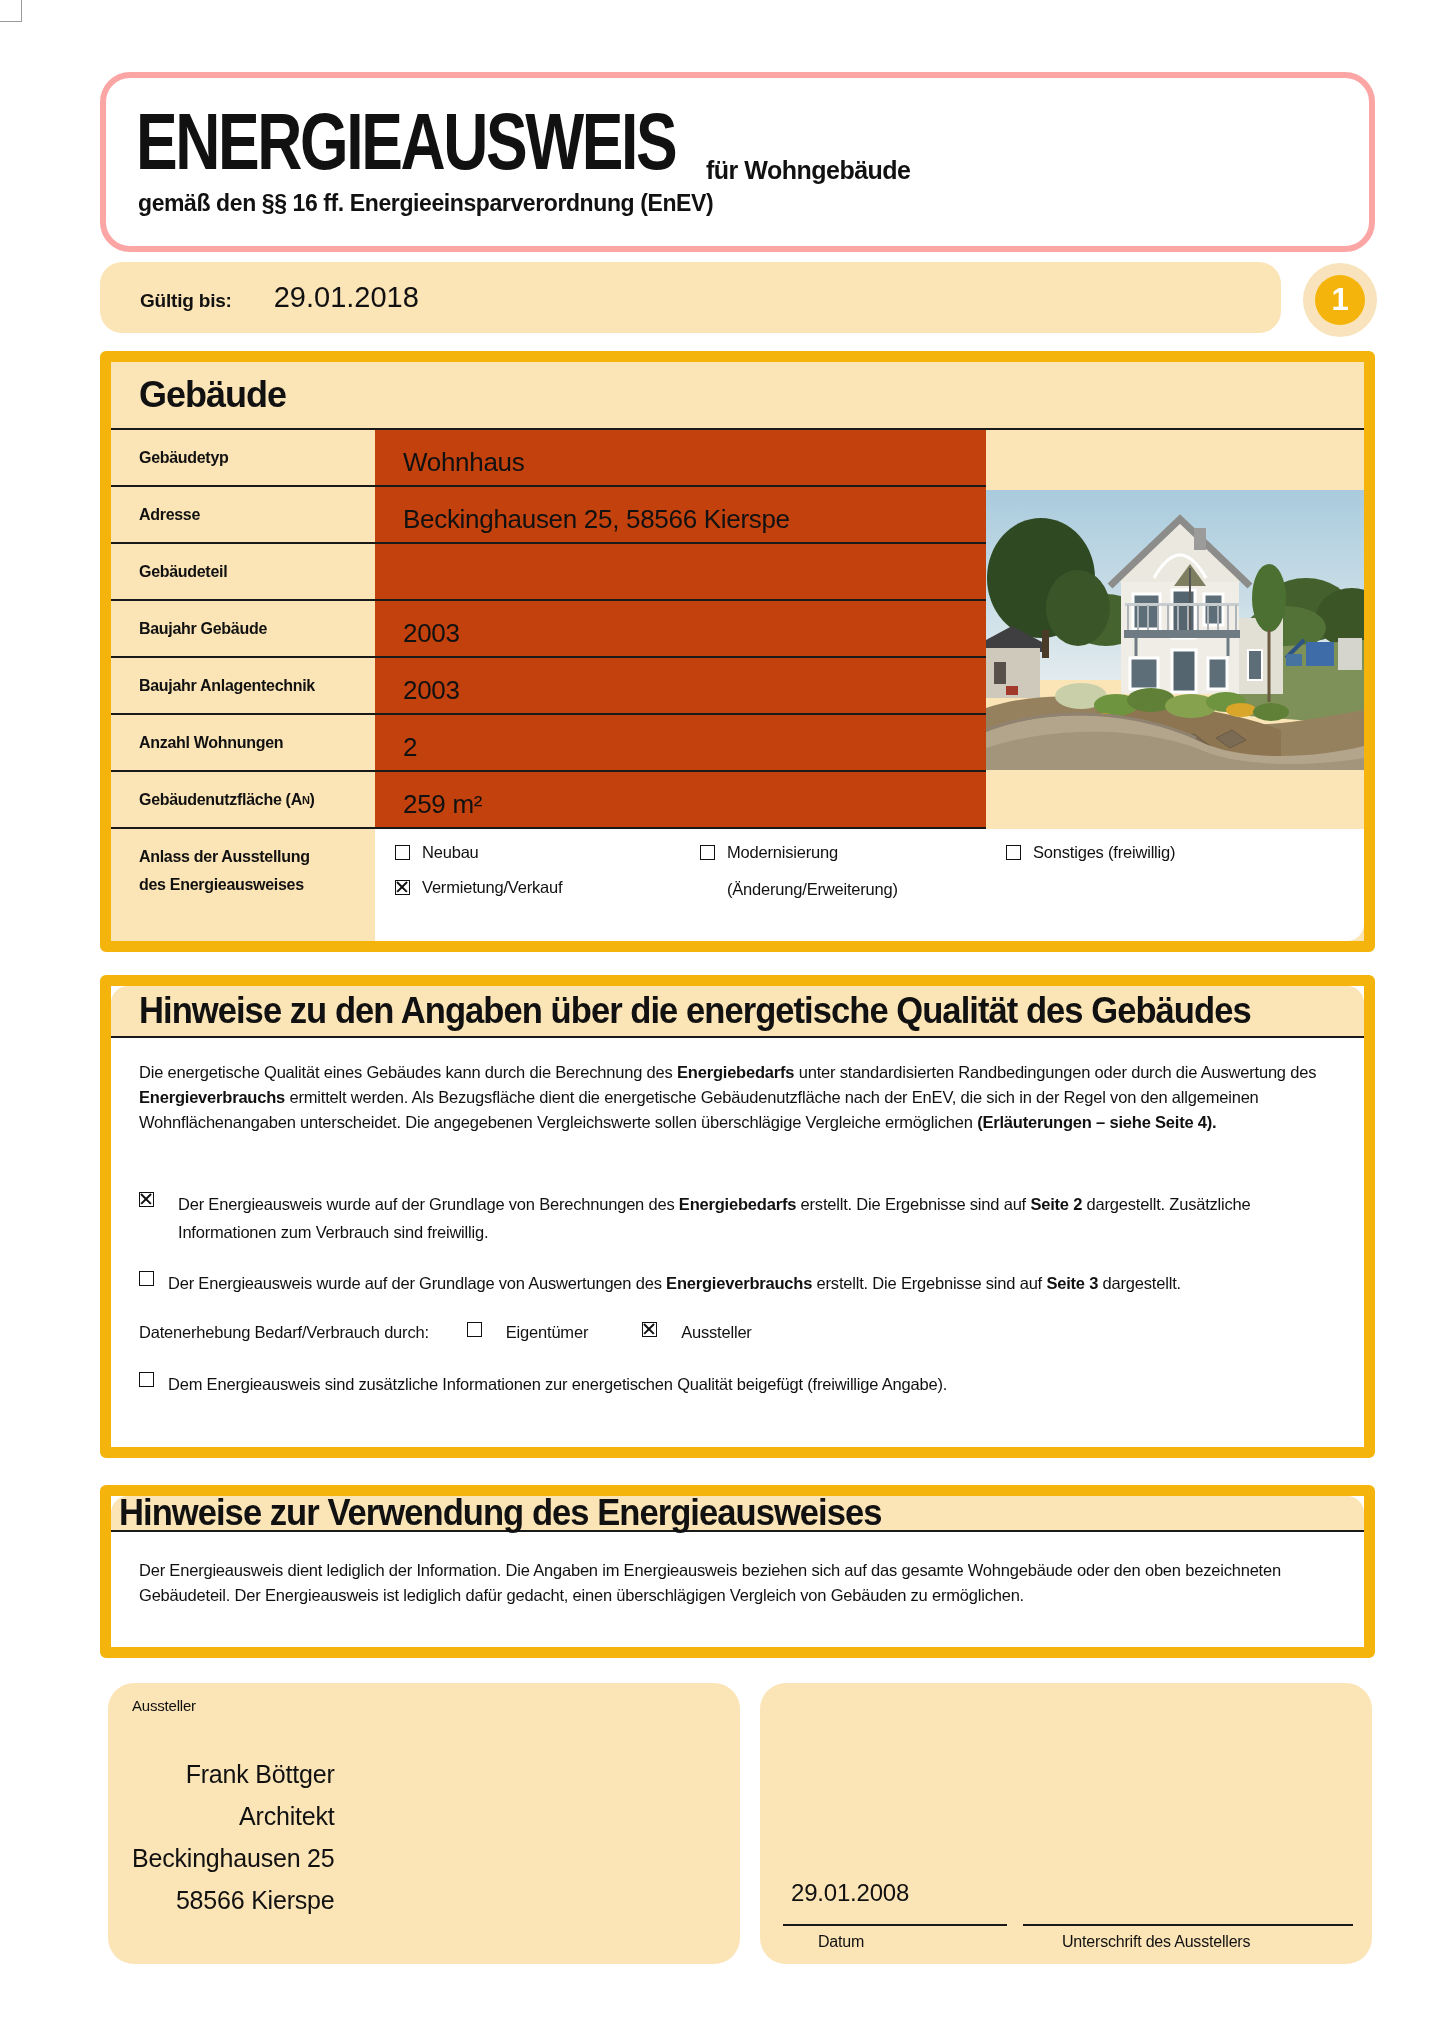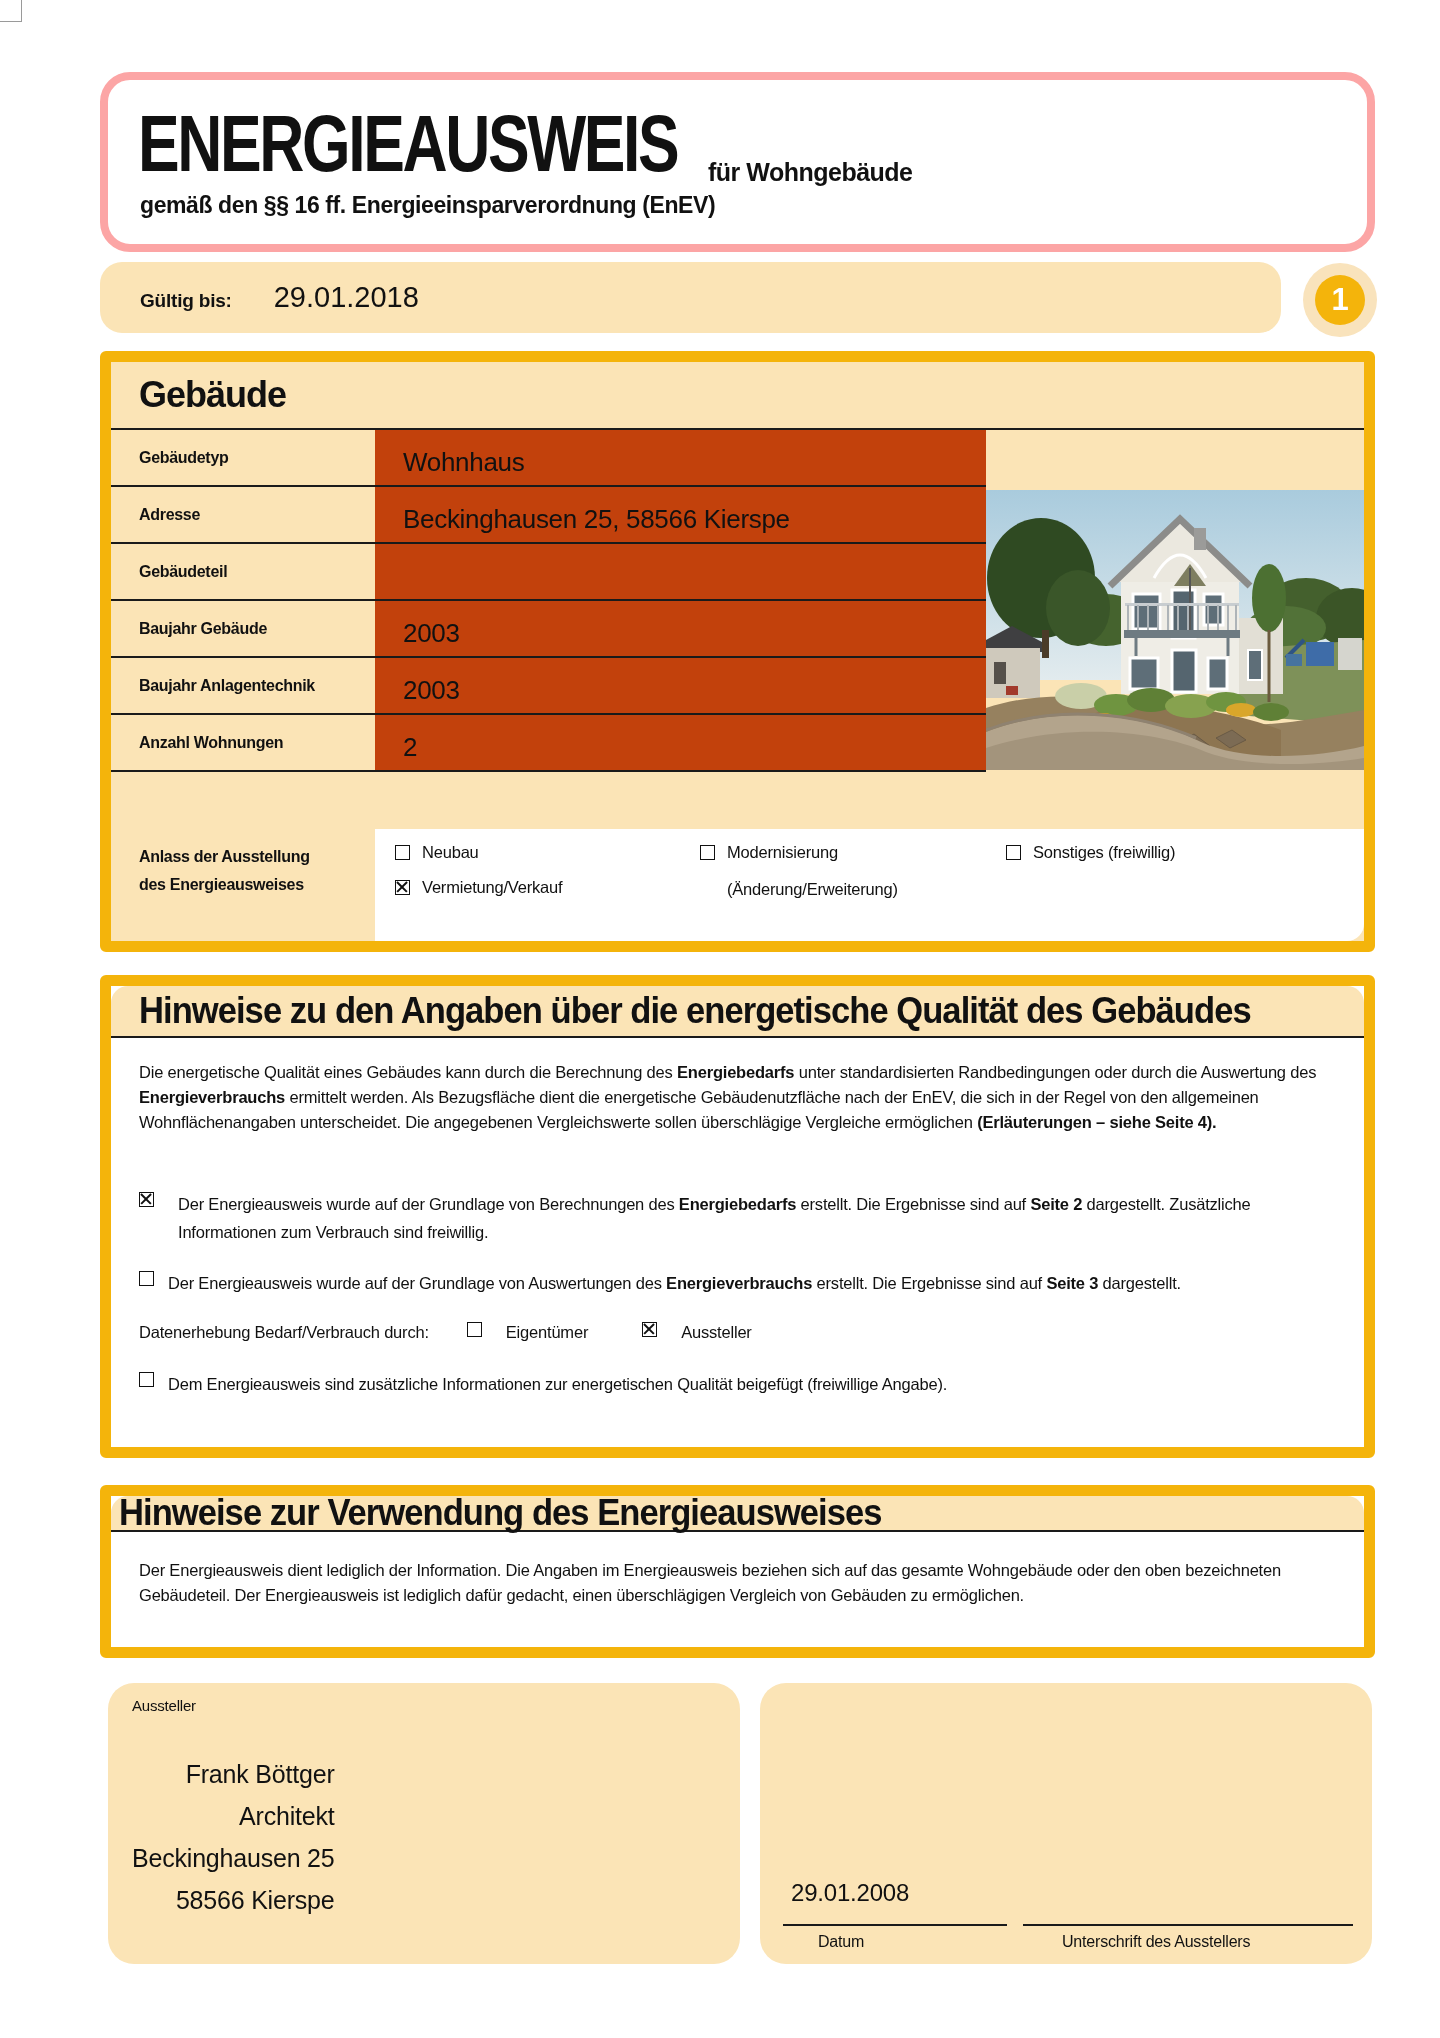--- a/index.html
+++ b/index.html
@@ -10,21 +10,21 @@
   }
   .abs{position:absolute;}
   b{font-weight:bold;}
 
   
   .corner-mark{left:0;top:0;width:21px;height:21px;
     border-right:1px solid #9a9a9a;border-bottom:1px solid #9a9a9a;}
 
   
   .hdr-box{left:100px;top:72px;width:1275px;height:180px;box-sizing:border-box;
-    border:8px solid #fca5a5;border-radius:30px;background:#fff;}
+    border:6px solid #fca5a5;border-radius:30px;background:#fff;}
   .hdr-title{position:absolute;left:30px;top:24px;font-size:80px;font-weight:bold;
     letter-spacing:-3px;white-space:nowrap;transform:scaleX(0.78);transform-origin:left top;line-height:1;}
   .hdr-title-suffix{position:absolute;left:600px;top:78px;font-size:25px;font-weight:bold;letter-spacing:-0.5px;}
   .hdr-subtitle{position:absolute;left:32px;top:112px;font-size:23px;font-weight:bold;letter-spacing:-0.4px;}
 
   
   .valid-strip{left:100px;top:262px;width:1181px;height:71px;background:#FBE4B6;
     border-radius:22px;display:flex;align-items:baseline;}
   .valid-label{margin-left:40px;margin-top:28px;font-size:19px;font-weight:bold;}
   .valid-date{margin-left:42px;font-size:29px;letter-spacing:0;}
@@ -141,20 +141,28 @@
       <div class="g-label">Baujahr Gebäude</div>
       <div class="g-value">2003</div>
     </div>
     <div class="g-row">
       <div class="g-label">Baujahr Anlagentechnik</div>
       <div class="g-value">2003</div>
     </div>
     <div class="g-row">
       <div class="g-label">Anzahl Wohnungen</div>
       <div class="g-value">2</div>
+    </div>
+    <div class="g-row">
+      <div class="g-label">
+          <span>Gebäudenutzfläche (A</span>
+          <sub>N</sub>
+          <span>)</span>
+        </div>
+      <div class="g-value">259 m²</div>
     </div>
   </div>
 
   <div class="g-anlass">
     <div class="g-anlass-label">
       <div>Anlass der Ausstellung</div>
       <div>des Energieausweises</div>
     </div>
     <div class="g-anlass-white">
       <div class="opt" style="left:20px;top:14px;">

